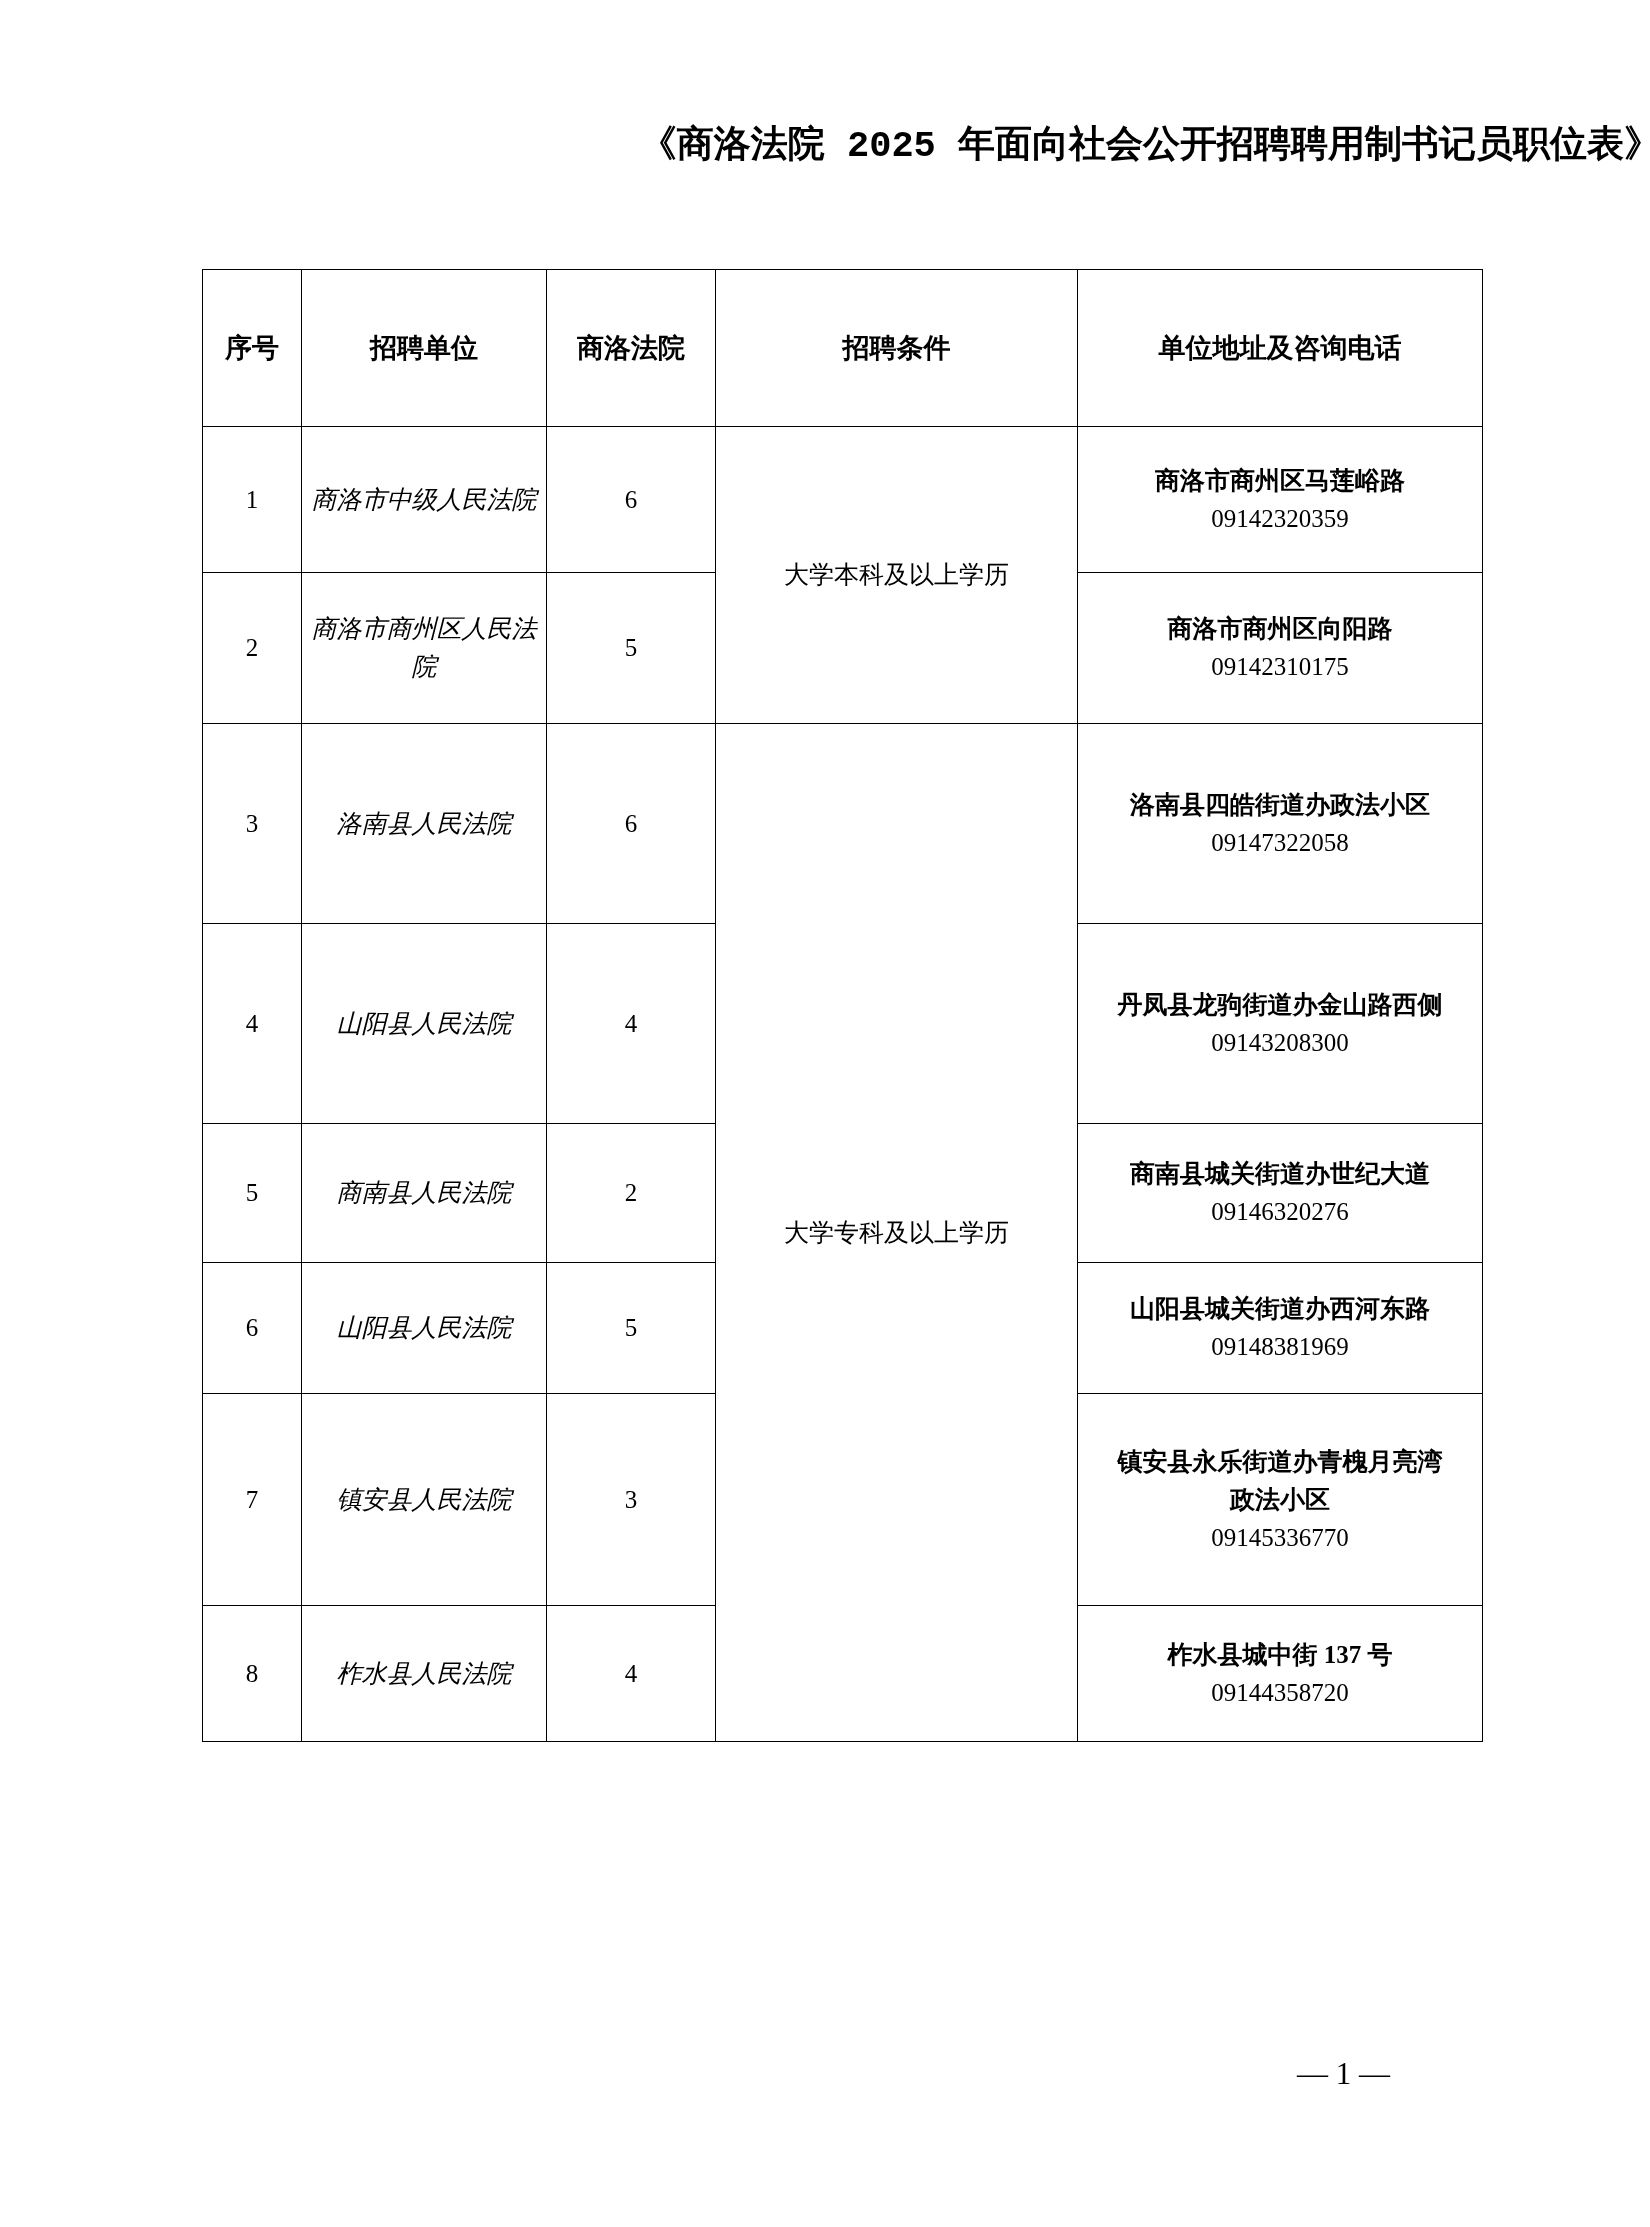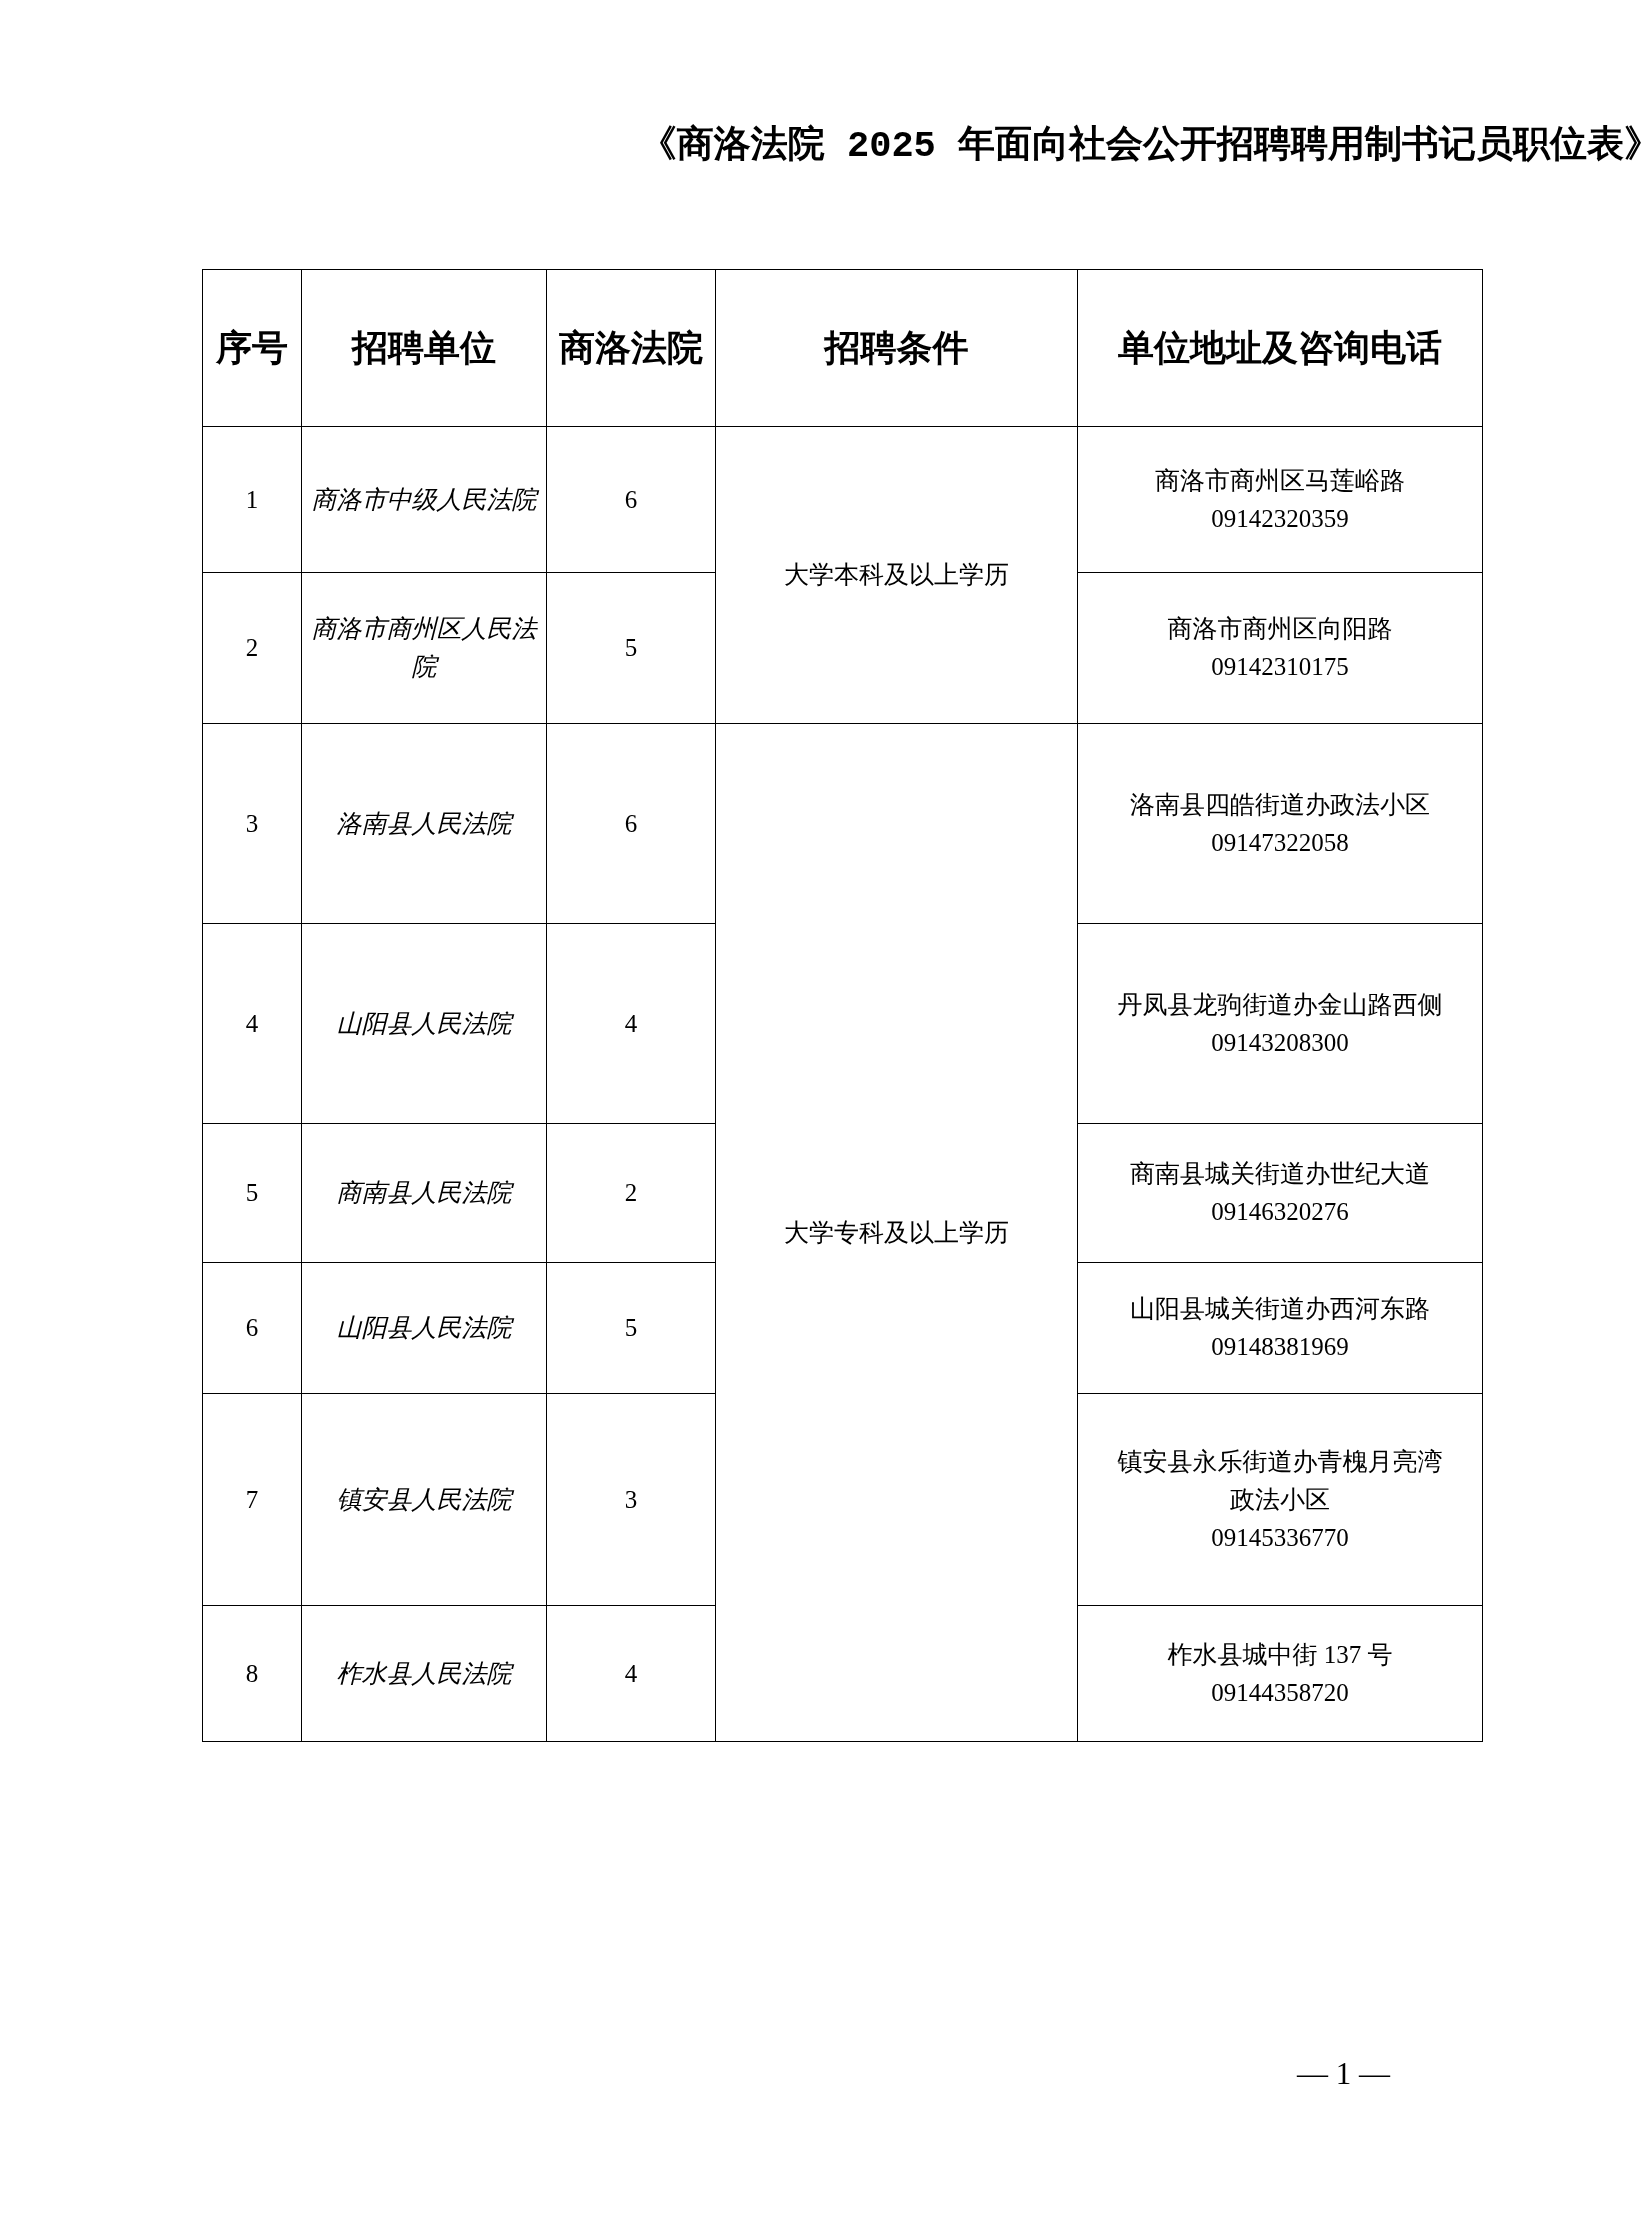--- a/index.html
+++ b/index.html
@@ -40,26 +40,26 @@
     border: 1.7px solid #000;
     text-align: center;
     vertical-align: middle;
     padding: 0;
     font-size: 25px;
     line-height: 38px;
     font-weight: 400;
     overflow: hidden;
   }
   .job-table th {
-    font-size: 36px;
+    font-size: 27px;
     font-weight: 700;
   }
   .c-unit { padding: 0 28px; font-style: italic; }
   .c-addr { padding: 0 8.3px; }
-  .addr-line { white-space: pre-line; }
+  .addr-line { white-space: pre-line; font-weight: bold; }
   .phone-line { }
   tr.r-header { height: 157px; }
   tr.r1 { height: 146px; }
   tr.r2 { height: 151px; }
   tr.r3 { height: 200px; }
   tr.r4 { height: 200px; }
   tr.r5 { height: 139px; }
   tr.r6 { height: 131px; }
   tr.r7 { height: 212px; }
   tr.r8 { height: 136px; }

